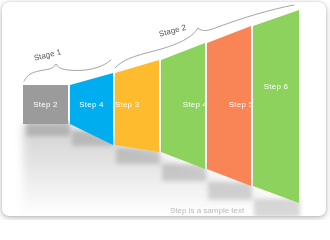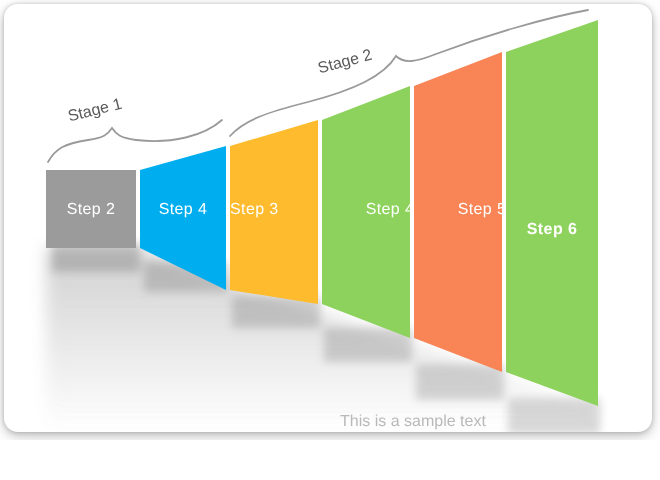--- a/index.html
+++ b/index.html
@@ -125,22 +125,22 @@
           <path d="M22,79 C26,72 30,70 42,68 C50,67 52,65 54,62 C56,65 58,67 66,68 C84,70 100,66 109,58"></path>
           <path d="M113,66 C120,58 132,54 152,49 C175,43 190,36 196,26 C200,30 206,29 216,25 C240,16 270,7 292,3"></path>
         </g>
       </svg>
 
       <div class="step-label" style="left:21px; top:98px; width:45px;">Step 2</div>
       <div class="step-label" style="left:68px; top:98px; width:43px;">Step 4</div>
       <div class="step-label" style="left:113px; top:98px; width:24px;">Step 3</div>
       <div class="step-label" style="left:159px; top:98px; width:68px;">Step 4</div>
       <div class="step-label" style="left:205px; top:98px; width:68px;">Step 5</div>
-      <div class="step-label" style="left:251px; top:108px; width:46px;font-weight:bold;">Step 6</div>
+      <div class="step-label" style="left:251px; top:80px; width:46px;">Step 6</div>
 
       <div class="stage-label" id="stage-label-1">Stage 1</div>
       <div class="stage-label" id="stage-label-2">Stage 2</div>
 
-      <div id="sample-text">This is a sample text</div>
+      <div id="sample-text">Step is a sample text</div>
 
     </div>
   </div>
 </div>
 
 </body></html>

